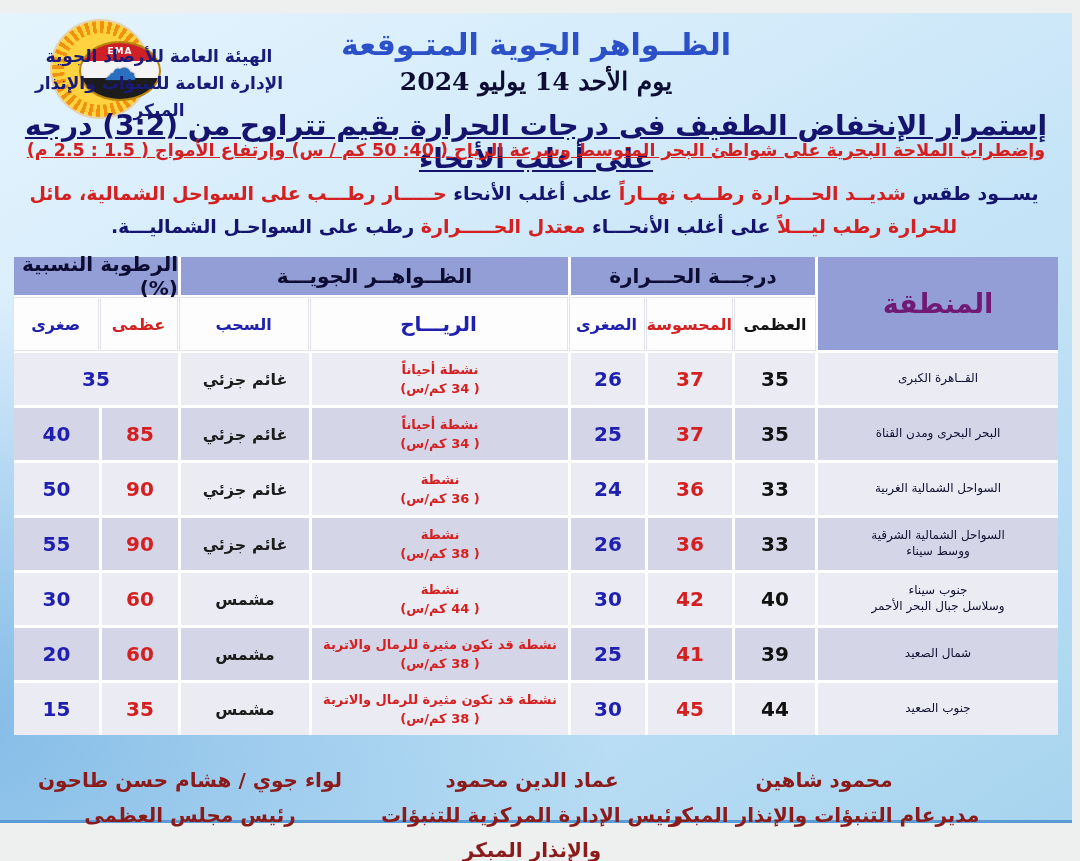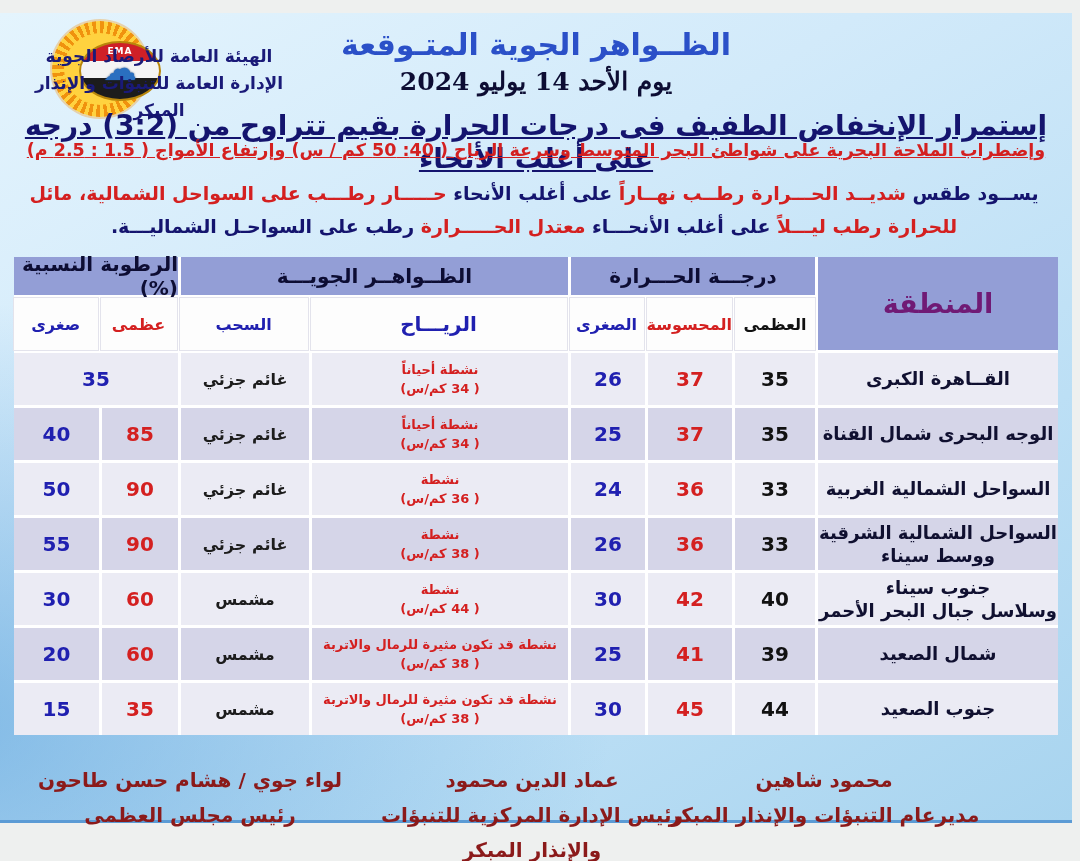--- a/index.html
+++ b/index.html
@@ -53,21 +53,21 @@
   .sub.big{font-size:20px}
   .c-tmax{flex:0 0 80px}.c-tfeels{flex:0 0 84px}.c-tmin{flex:0 0 74px}
   .c-wind{flex:0 0 256px}.c-clouds{flex:0 0 128px}.c-hmax{flex:0 0 76px}.c-hmin{flex:1 1 auto}
   .t-black{color:#111}.t-red{color:#d42020}.t-blue{color:#2020b0}
   .rows{display:flex;flex-direction:column;gap:3px;margin-top:3px;}
   .drow{display:flex;gap:3px;height:52px;}
   .cell{display:flex;flex-direction:column;align-items:center;justify-content:center;
     text-align:center;}
   .drow.odd .cell{background:#ebebf4}
   .drow.even .cell{background:#d5d5e8}
-  .c-region{flex:0 0 240px;font-size:18px;font-weight:bold;color:#101030;
+  .c-region{flex:0 0 240px;font-size:12px;font-weight:normal;color:#101030;
     line-height:1.3;white-space:pre-line;}
   .num{font-size:20px;font-weight:bold;}
   .windtxt{font-size:13px;font-weight:bold;color:#d42020;line-height:1.5;}
   .cloudtxt{font-size:16px;font-weight:bold;color:#1c1c1c;}
   
   .sig{position:absolute;top:750px;text-align:center;font-size:20px;font-weight:bold;
     color:#8b1a1a;line-height:1.75;}
   .sig-right{right:78px;width:340px;}
   .sig-center{right:370px;width:340px;}
   .sig-left{left:30px;width:320px;}
@@ -126,21 +126,21 @@
           <div class="cell c-tfeels num t-red">37</div>
           <div class="cell c-tmin num t-blue">26</div>
           <div class="cell c-wind">
             <div class="windtxt">نشطة أحياناً</div>
             <div class="windtxt">( 34 كم/س)</div>
           </div>
           <div class="cell c-clouds cloudtxt">غائم جزئي</div>
           <div class="cell c-hmin num t-blue">35</div>
         </div>
         <div class="drow even">
-          <div class="cell c-region">الوجه البحرى شمال القناة</div>
+          <div class="cell c-region">البحر البحرى ومدن القناة</div>
           <div class="cell c-tmax num t-black">35</div>
           <div class="cell c-tfeels num t-red">37</div>
           <div class="cell c-tmin num t-blue">25</div>
           <div class="cell c-wind">
             <div class="windtxt">نشطة أحياناً</div>
             <div class="windtxt">( 34 كم/س)</div>
           </div>
           <div class="cell c-clouds cloudtxt">غائم جزئي</div>
           <div class="cell c-hmax num t-red">85</div>
           <div class="cell c-hmin num t-blue">40</div>

